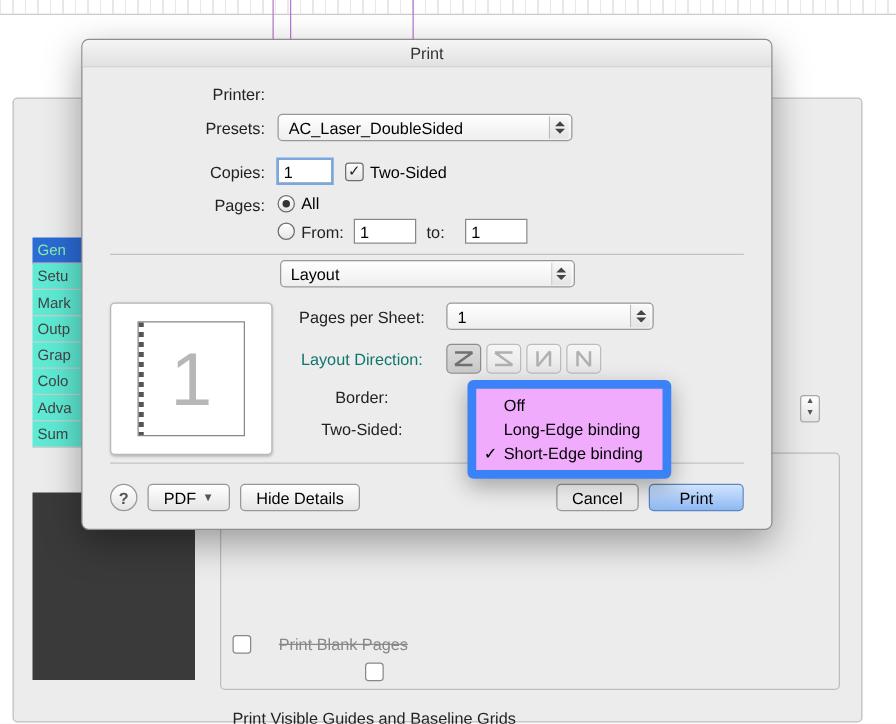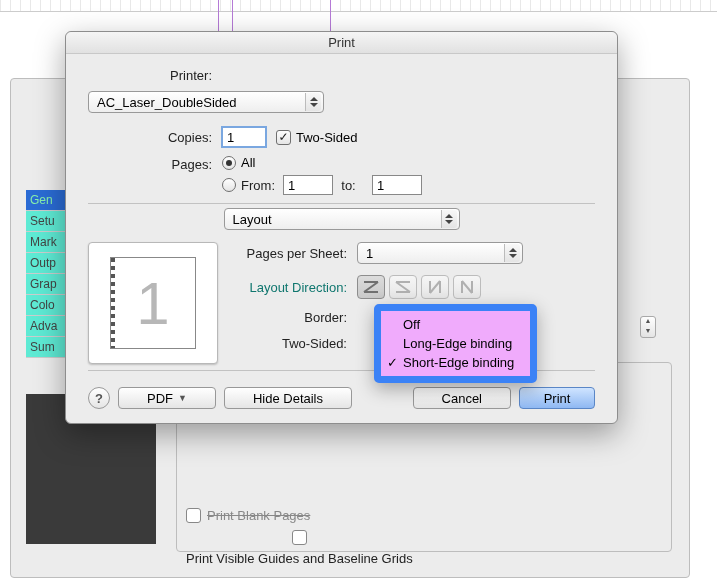--- a/index.html
+++ b/index.html
@@ -10,21 +10,21 @@
   .bg-guide { position:absolute; top:0; height:32px; width:1px; background:#b57ad6; }
   .bg-guide.g1{left:218px;} .bg-guide.g2{left:330px;} .bg-guide.g3{left:232px;}
 
   .bg-panel{ position:absolute; top:78px; left:10px; width:680px; height:500px; border:1px solid #bdbdbd; background:#ececec; border-radius:4px; }
   .bg-sidebar{ position:absolute; top:190px; left:26px; width:40px; }
   .bg-sidebar div{ padding:3px 4px; border-bottom:1px solid #ccc; color:#444; background:#5eead4; overflow:hidden; white-space:nowrap; font-size:12px;}
   .bg-sidebar div.sel{ background:#2a6bd4; color:#86efac; }
   .bg-preview{ position:absolute; top:394px; left:26px; width:130px; height:150px; background:#3a3a3a; }
 
   .bg-lower-panel{ position:absolute; top:362px; left:176px; width:496px; height:190px; border:1px solid #bdbdbd; border-radius:4px; background:#ececec;}
-  .bg-chkrow{ position:absolute; left:186px; display:flex; align-items:center; gap:6px; color:#222;}
+  .bg-chkrow{ position:absolute; left:186px; display:flex; align-items:center; gap:22px; color:#222;}
   .bg-chkrow .cb{ width:15px;height:15px;border:1px solid #888;border-radius:3px;background:#fff;}
   .bg-spinhint{ position:absolute; top:316px; left:640px; width:16px; height:22px; border:1px solid #aaa; border-radius:3px; background:linear-gradient(#fff,#e5e5e5); display:flex; flex-direction:column;}
   .bg-spinhint span{flex:1; text-align:center; font-size:7px; color:#555;}
 
   .dialog{ position:absolute; top:31px; left:65px; width:553px; background:#ececec; border:1px solid #8d8d8d; border-radius:6px; box-shadow:0 10px 30px rgba(0,0,0,.35);}
   .titlebar{ text-align:center; padding:3px 0; font-size:13px; color:#333; border-bottom:1px solid #c8c8c8; background:linear-gradient(#f5f5f5,#e1e1e1); border-radius:6px 6px 0 0;}
   .content{ padding:14px 22px 14px 22px; }
 
   .row{ display:flex; align-items:center; margin-bottom:8px; }
   .lbl{ width:134px; text-align:right; padding-right:10px; color:#222;}
@@ -46,36 +46,36 @@
 
   .hr{ border:none; border-top:1px solid #c2c2c2; margin:6px 0 10px 0;}
 
   .thumb-card{ width:130px; height:122px; border:1px solid #b8b8b8; border-radius:4px; background:#fff; box-shadow:0 1px 2px rgba(0,0,0,.2); display:flex; align-items:center; justify-content:center;}
   .thumb-page{ width:86px; height:92px; border:1px solid #888; position:relative; display:flex; align-items:center; justify-content:center;}
   .thumb-page::before{ content:""; position:absolute; left:0; top:0; bottom:0; width:4px; background:repeating-linear-gradient(180deg,#555 0,#555 4px,transparent 4px,transparent 8px);}
   .thumb-num{ font-size:60px; color:#b7b7b7; font-weight:300;}
 
   .right-col{ flex:1; padding-left:14px;}
   .rrow{ display:flex; align-items:center; margin-bottom:11px;}
-  .rlbl{ width:125px; text-align:right; padding-right:10px; color:#222;}
+  .rlbl{ width:125px; text-align:center; padding-right:10px; color:#222;}
   .rlbl.dim{ color:#0f766e;}
 
   .dirbtns{ display:flex; gap:4px;}
   .dirbtn{ width:28px; height:24px; border:1px solid #bcbcbc; border-radius:4px; background:linear-gradient(#f6f6f6,#e6e6e6); display:flex; align-items:center; justify-content:center;}
   .dirbtn.sel{ background:linear-gradient(#dcdcdc,#c9c9c9); border-color:#8d8d8d;}
   .dirbtn svg{stroke:#b0b0b0; fill:none;}
   .dirbtn.sel svg{stroke:#707070;}
 
   .menu{ position:absolute; background:#f0abfc; border:7px solid #3b82f6; border-radius:5px; box-shadow:0 6px 18px rgba(0,0,0,.3); padding:4px 0; z-index:50;}
   .menu-item{ padding:2px 16px 2px 22px; position:relative; white-space:nowrap; cursor:default;}
   .menu-item.checked::before{ content:"✓"; position:absolute; left:6px; }
 
   .footer{ display:flex; align-items:center; gap:8px; padding-top:6px;}
   .helpbtn{ width:22px;height:22px;border:1px solid #999;border-radius:50%;background:linear-gradient(#fff,#e5e5e5);display:flex;align-items:center;justify-content:center;font-weight:bold;color:#555;}
-  .btn{ height:22px; padding:0 28px; border:1px solid #989898; border-radius:4px; background:linear-gradient(#ffffff,#e5e5e5); display:inline-flex; align-items:center; justify-content:center; cursor:default; white-space:nowrap;}
+  .btn{ height:22px; padding:0 12px; border:1px solid #989898; border-radius:4px; background:linear-gradient(#ffffff,#e5e5e5); display:inline-flex; align-items:center; justify-content:center; cursor:default; white-space:nowrap;}
   .btn .disclose{ margin-left:5px; font-size:9px; color:#555;}
   .btn.default{ background:linear-gradient(#cfe4ff,#8fb8f2); border-color:#5a86c6; color:#000;}
   .spacer{flex:1;}
 </style>
 </head>
 <body>
 
 <div class="bg-ruler"></div>
 <div class="bg-guide g1"></div>
 <div class="bg-guide g2"></div>
@@ -110,20 +110,21 @@
 
 <div class="dialog">
   <div class="titlebar">Print</div>
   <div class="content">
 
     <div class="row">
       <div class="lbl">Printer:</div>
     </div>
 
     <div class="row">
+      <div class="lbl">Presets:</div>
       <div class="popup" style="width:236px;">
         <span>AC_Laser_DoubleSided</span>
         <span class="arrows"></span>
       </div>
     </div>
 
     <div style="height:6px;"></div>
 
     <div class="row">
       <div class="lbl">Copies:</div>

